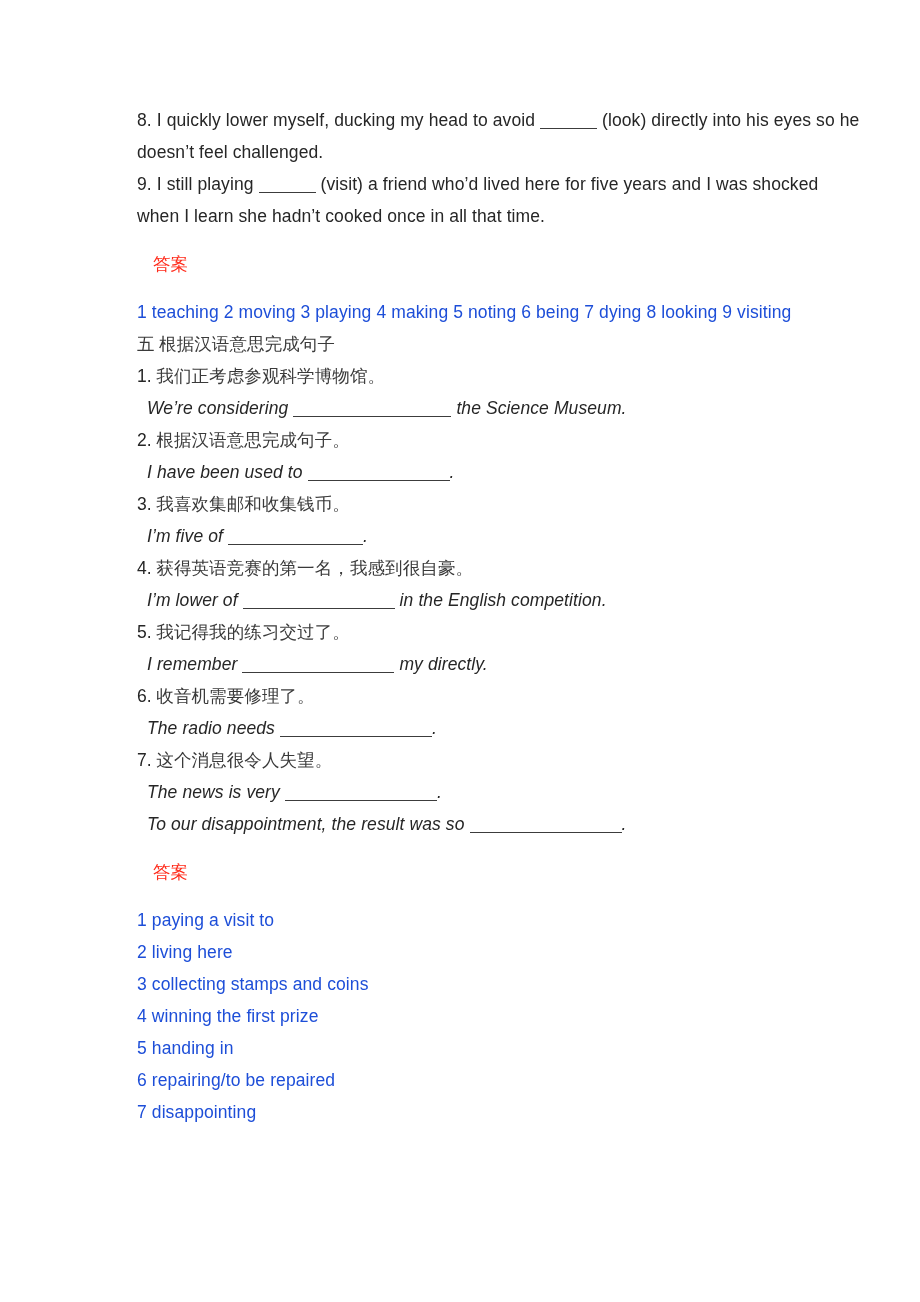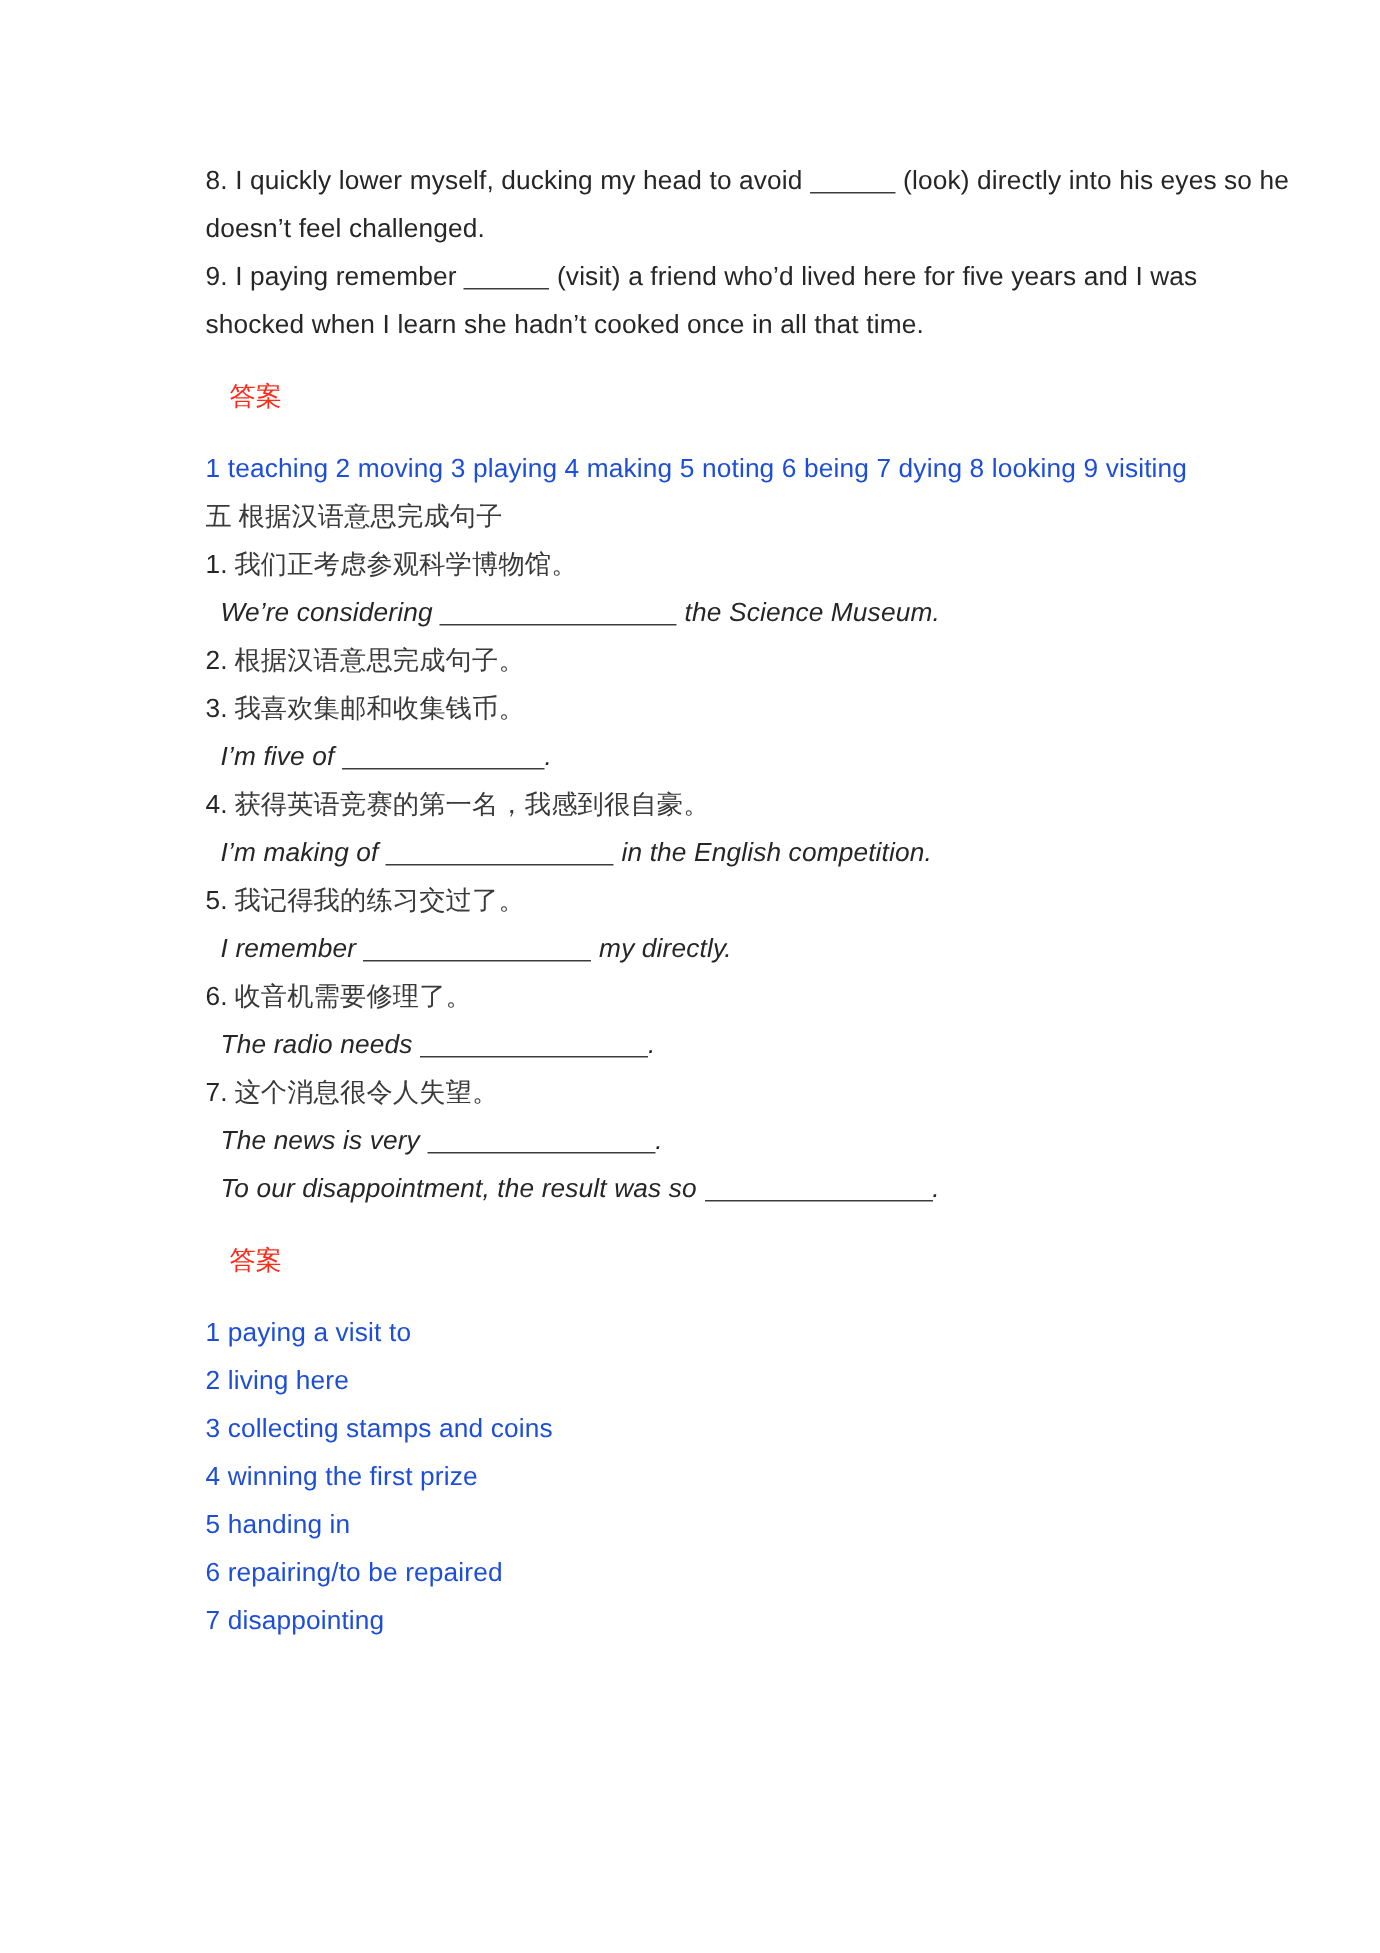--- a/index.html
+++ b/index.html
@@ -67,38 +67,39 @@
     letter-spacing: 0.1px;
   }
 </style>
 </head>
 <body>
 
 <div class="page">
 
   <p class="para"><span>8.</span> <span>I quickly lower myself, ducking my head to avoid</span> <span class="blank short"></span> <span>(look) directly into his eyes so he doesn’t feel challenged.</span></p>
 
-  <p class="para"><span>9.</span> <span>I paying remember</span> <span class="blank short"></span> <span>(visit) a friend who’d lived here for five years and I was shocked when I learn she hadn’t cooked once in all that time.</span></p>
+  <p class="para"><span>9.</span> <span>I still playing</span> <span class="blank short"></span> <span>(visit) a friend who’d lived here for five years and I was shocked when I learn she hadn’t cooked once in all that time.</span></p>
 
   <p class="ans-head">答案</p>
 
   <p class="ans-line">1 teaching 2 moving 3 playing 4 making 5 noting 6 being 7 dying 8 looking 9 visiting</p>
 
   <p class="para cn">五 根据汉语意思完成句子</p>
 
   <p class="para cn"><span class="num">1.</span> <span>我们正考虑参观科学博物馆。</span></p>
   <p class="para en-indent"><span>We’re considering</span> <span class="blank w158"></span> <span>the Science Museum.</span></p>
 
   <p class="para cn"><span class="num">2.</span> <span>根据汉语意思完成句子。</span></p>
+  <p class="para en-indent"><span>I have been used to</span> <span class="blank w142"></span><span>.</span></p>
 
   <p class="para cn"><span class="num">3.</span> <span>我喜欢集邮和收集钱币。</span></p>
   <p class="para en-indent"><span>I’m five of</span> <span class="blank w135"></span><span>.</span></p>
 
   <p class="para cn"><span class="num">4.</span> <span>获得英语竞赛的第一名，我感到很自豪。</span></p>
-  <p class="para en-indent"><span>I’m making of</span> <span class="blank w152"></span> <span>in the English competition.</span></p>
+  <p class="para en-indent"><span>I’m lower of</span> <span class="blank w152"></span> <span>in the English competition.</span></p>
 
   <p class="para cn"><span class="num">5.</span> <span>我记得我的练习交过了。</span></p>
   <p class="para en-indent"><span>I remember</span> <span class="blank w152"></span> <span>my directly.</span></p>
 
   <p class="para cn"><span class="num">6.</span> <span>收音机需要修理了。</span></p>
   <p class="para en-indent"><span>The radio needs</span> <span class="blank w152"></span><span>.</span></p>
 
   <p class="para cn"><span class="num">7.</span> <span>这个消息很令人失望。</span></p>
   <p class="para en-indent"><span>The news is very</span> <span class="blank w152"></span><span>.</span></p>
 

